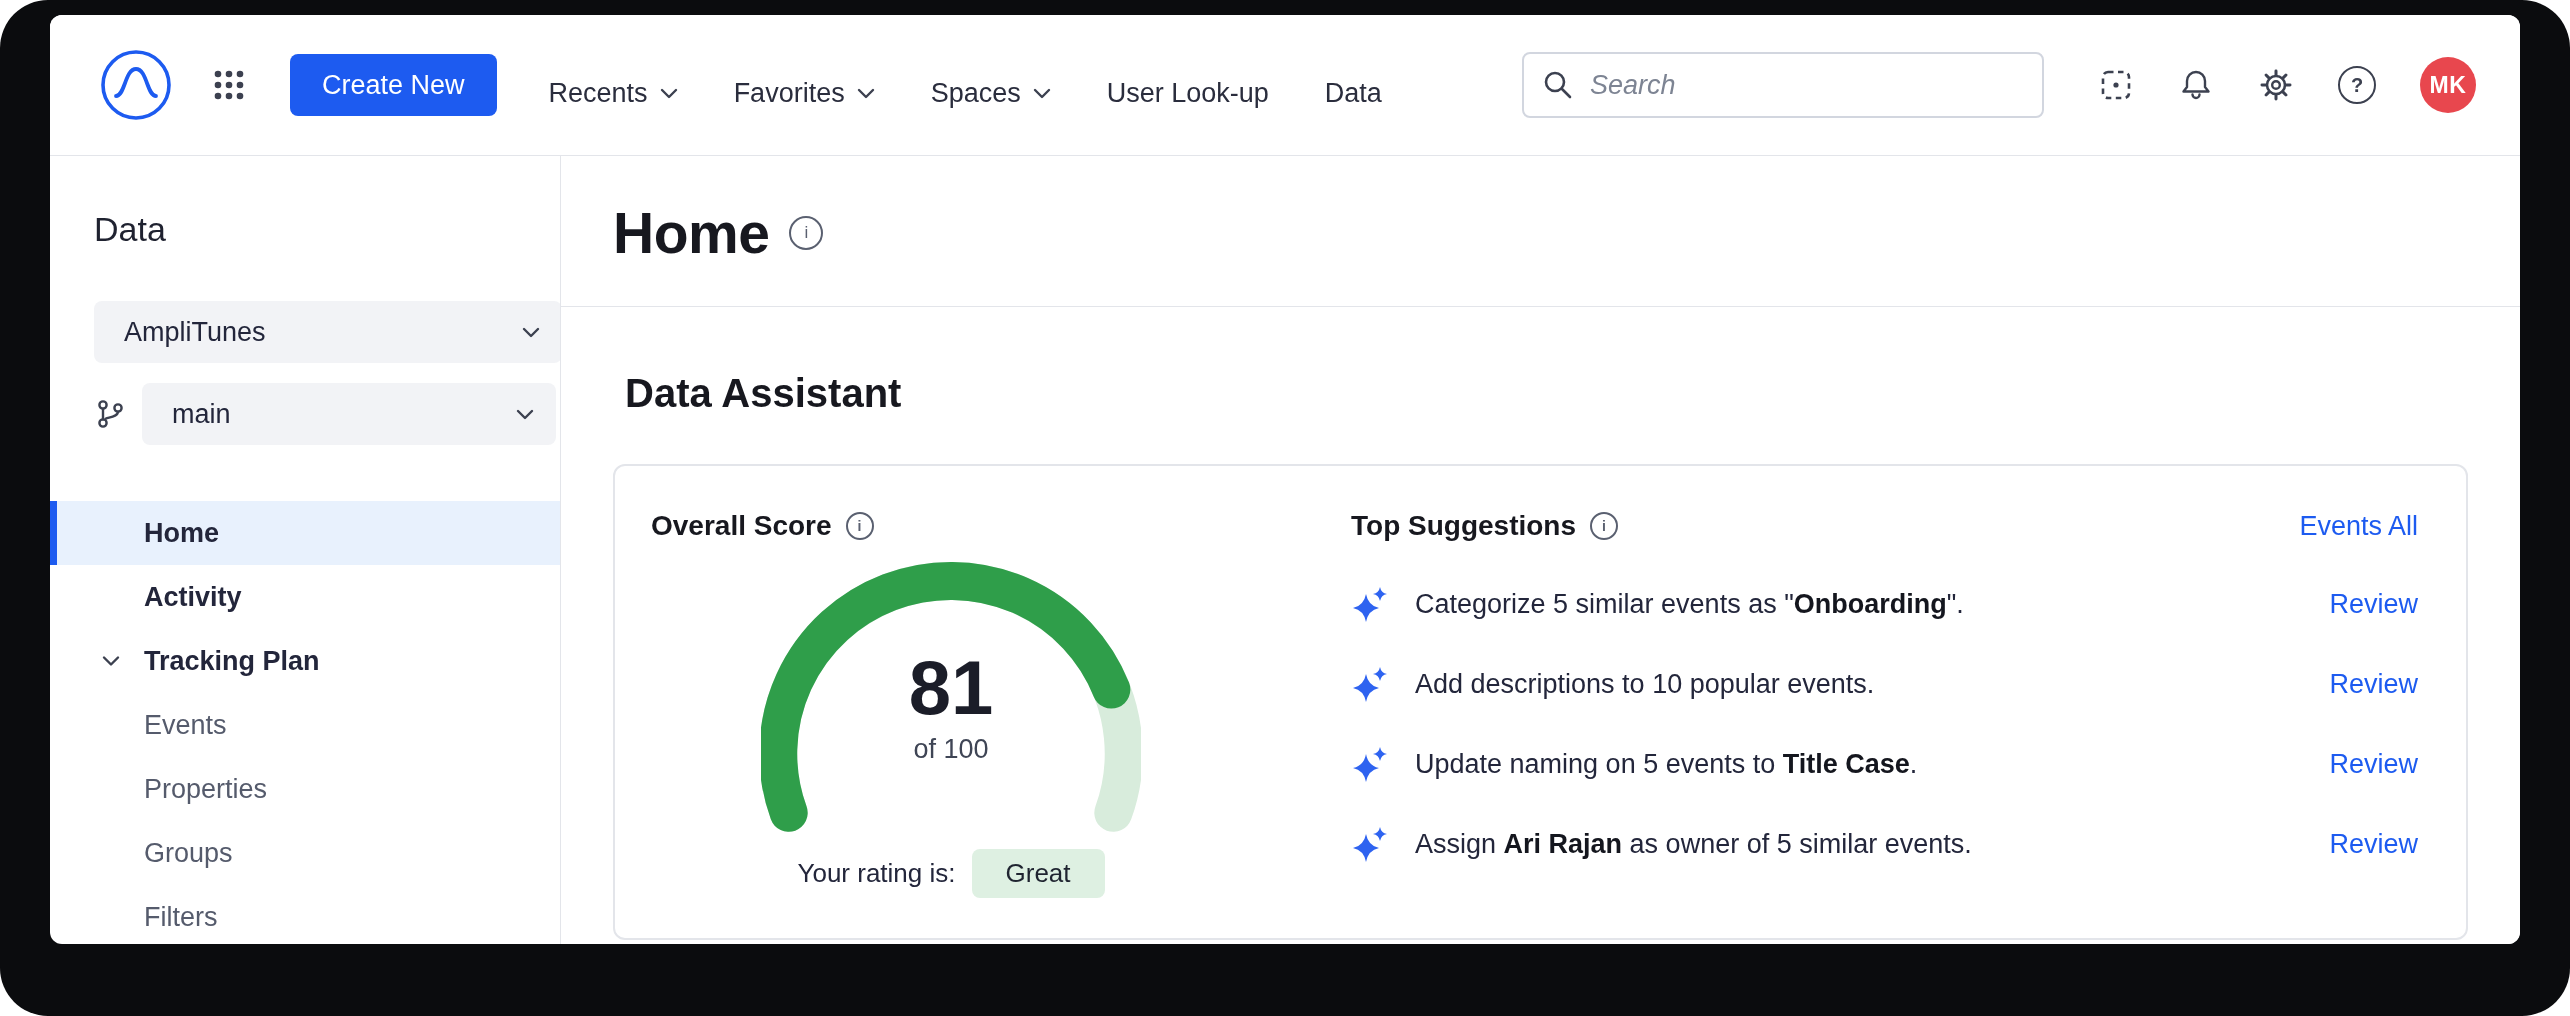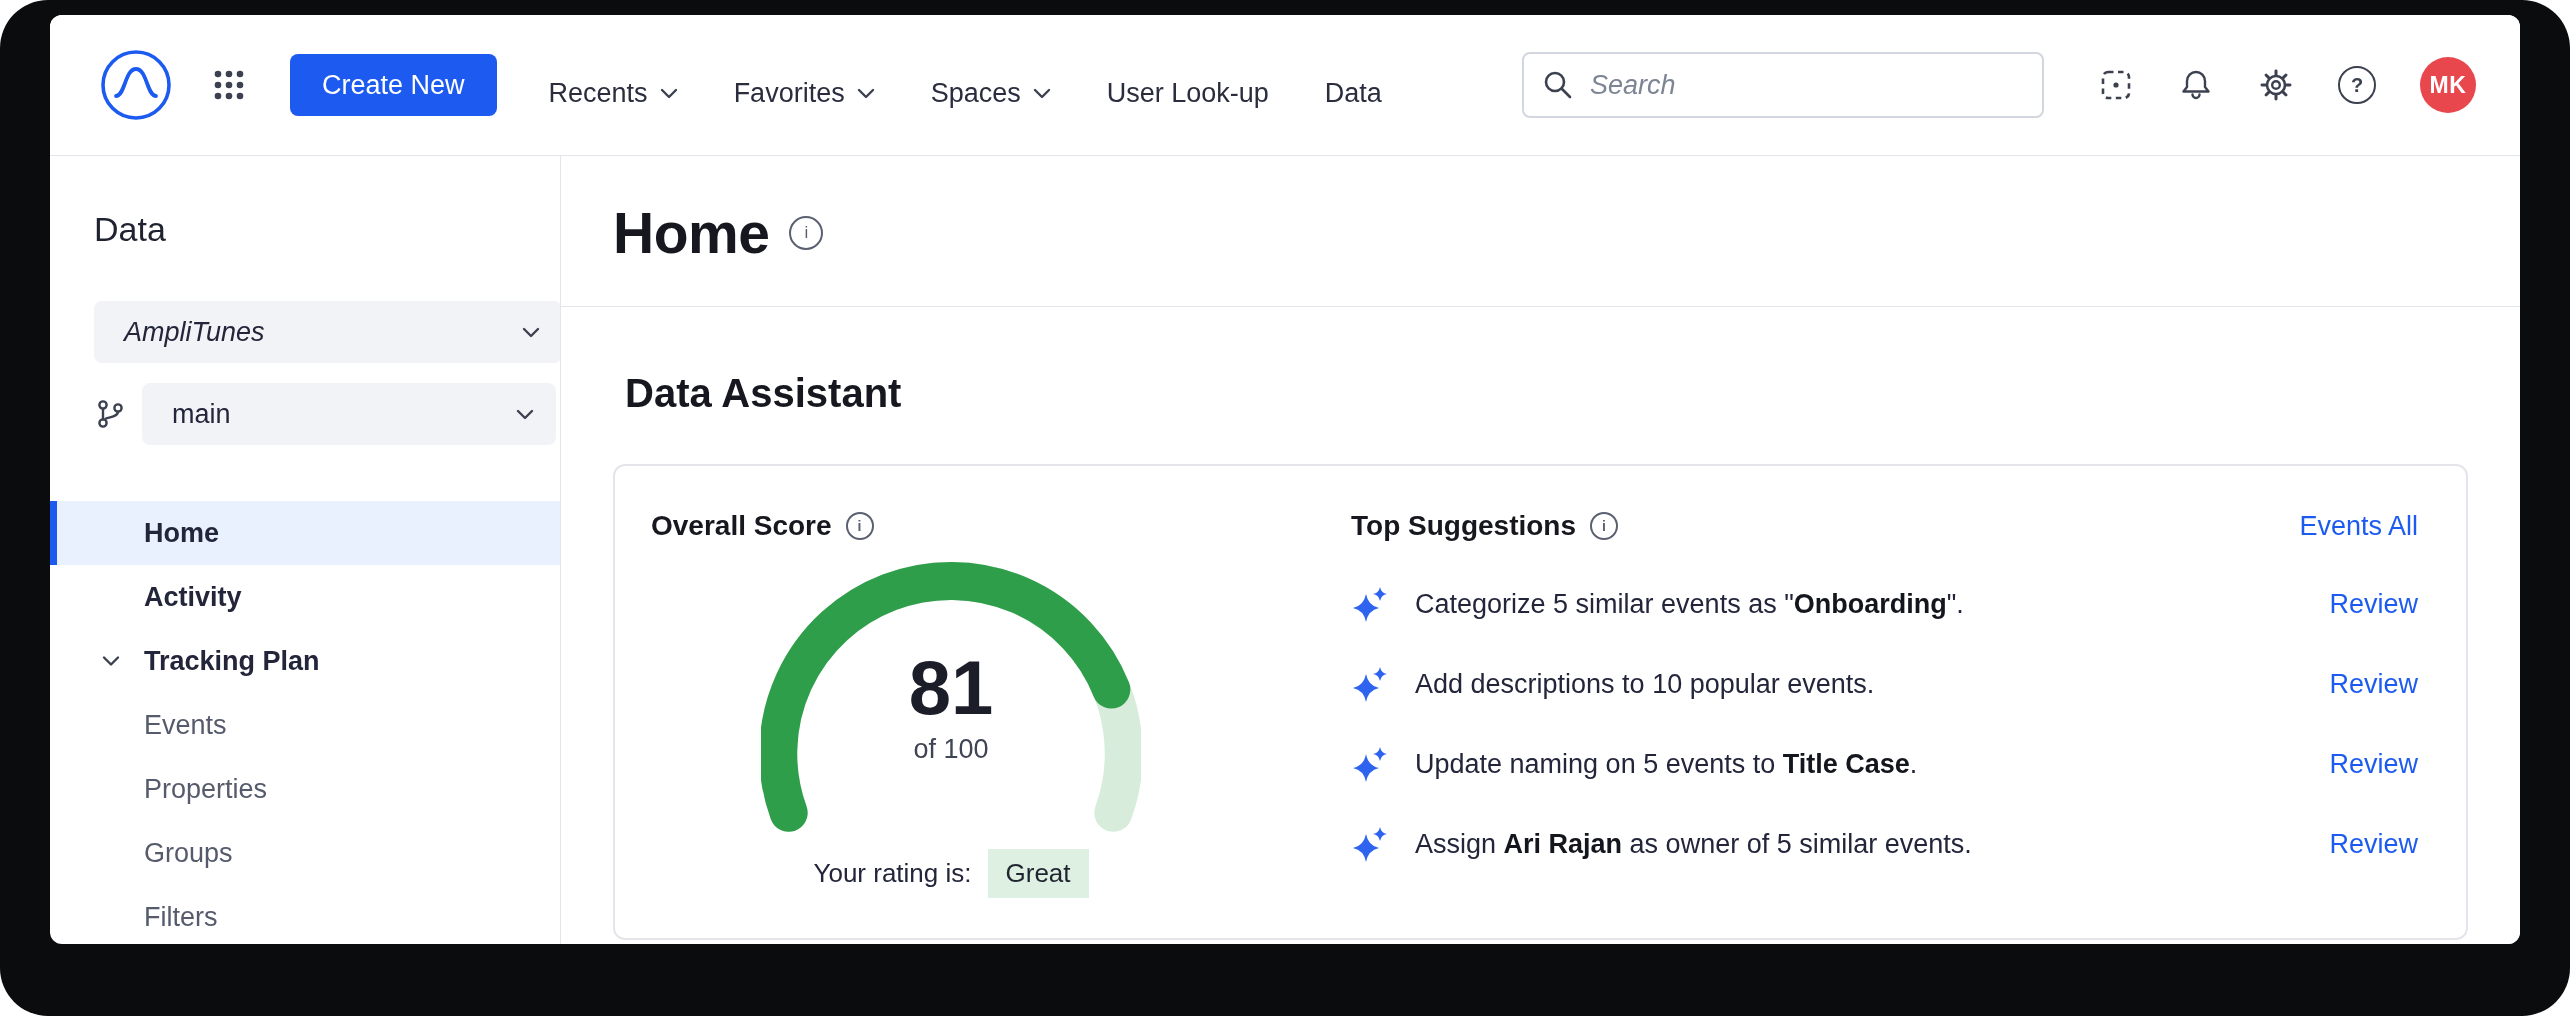--- a/index.html
+++ b/index.html
@@ -49,21 +49,21 @@
     cursor:pointer;letter-spacing:0.5px;
   }
   
   .app-body{flex:1;display:flex;min-height:0;}
   .sidebar{flex:0 0 510px;width:510px;border-right:1px solid #e3e5ea;padding-top:54px;overflow:hidden;}
   .sidebar-title{padding-left:44px;font-size:34px;font-weight:500;color:#1f2230;}
   .selector{
     height:62px;background:#f2f3f6;border-radius:8px;display:flex;align-items:center;
     justify-content:space-between;padding:0 22px 0 30px;font-size:27px;color:#23263b;cursor:pointer;
   }
-  .selector.project{margin:52px 0 0 44px;width:416px;font-style:italic;}
+  .selector.project{margin:52px 0 0 44px;width:416px;}
   .branch-row{margin:20px 0 0 44px;display:flex;align-items:center;gap:16px;}
   .selector.branch{width:362px;}
   .side-nav{margin-top:56px;}
   .nav-row{
     position:relative;height:64px;display:flex;align-items:center;
     padding-left:94px;font-size:27px;font-weight:600;color:#23263b;cursor:pointer;
   }
   .nav-row.active{background:#e8f1fd;box-shadow:inset 7px 0 0 0 #1d5bf0;}
   .nav-row.sub{font-weight:400;color:#555b6c;}
   .nav-row .chev{position:absolute;left:52px;top:50%;transform:translateY(-50%);display:flex;}
@@ -85,21 +85,21 @@
     margin-top:48px;border:2px solid #e3e5ea;border-radius:12px;background:#fff;
     display:flex;padding:44px 48px 40px 36px;
   }
   .card-heading{display:flex;align-items:center;gap:14px;font-size:28px;font-weight:700;color:#17181f;}
   .score-col{flex:0 0 600px;width:600px;}
   .gauge-wrap{position:relative;width:380px;margin:18px auto 0 auto;}
   .gauge-wrap svg{display:block;width:380px;height:277px;}
   .score-big{position:absolute;top:84px;left:0;right:0;text-align:center;font-size:76px;font-weight:700;color:#1b1d28;}
   .score-of{position:absolute;top:174px;left:0;right:0;text-align:center;font-size:27px;color:#3f4555;}
   .rating-row{margin-top:12px;display:flex;align-items:center;justify-content:center;gap:16px;font-size:26px;color:#23263b;}
-  .badge{background:#def0e2;color:#1f2430;padding:9px 18px;border-radius:0;font-size:26px;}
+  .badge{background:#def0e2;color:#1f2430;padding:9px 34px;border-radius:8px;font-size:26px;}
   .sugg-col{flex:1;min-width:0;padding-left:100px;}
   .sugg-head{display:flex;align-items:center;justify-content:space-between;margin-bottom:22px;}
   .sugg-row{display:flex;align-items:center;height:80px;gap:26px;}
   .sugg-text{flex:1;min-width:0;font-size:27px;color:#23263b;white-space:nowrap;overflow:hidden;}
   .sugg-text b{font-weight:700;color:#14161e;}
   .link{color:#1d5bf0;font-size:27px;cursor:pointer;text-decoration:none;white-space:nowrap;}
 </style>
 </head>
 <body>
 

